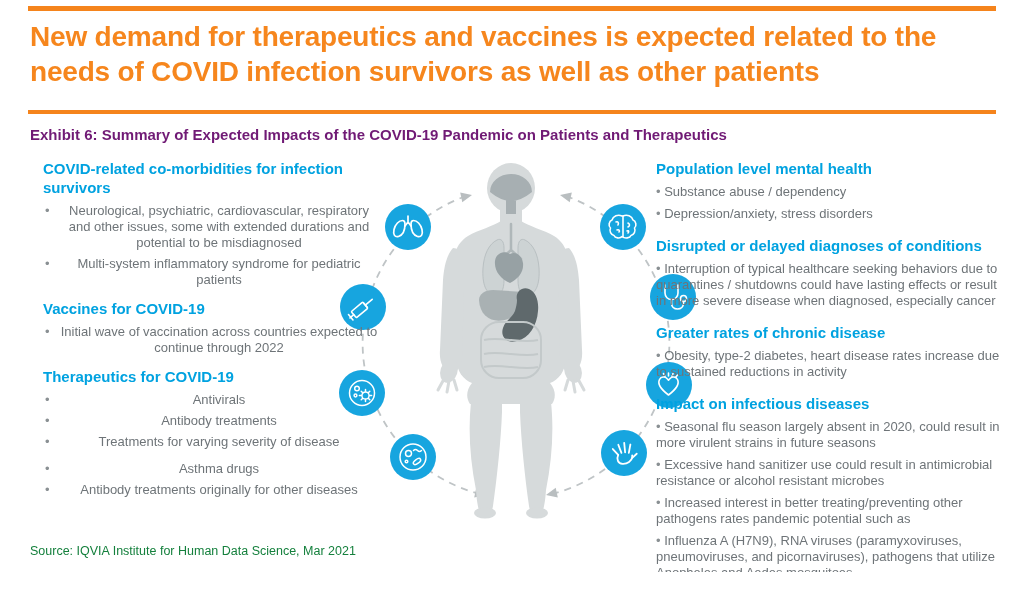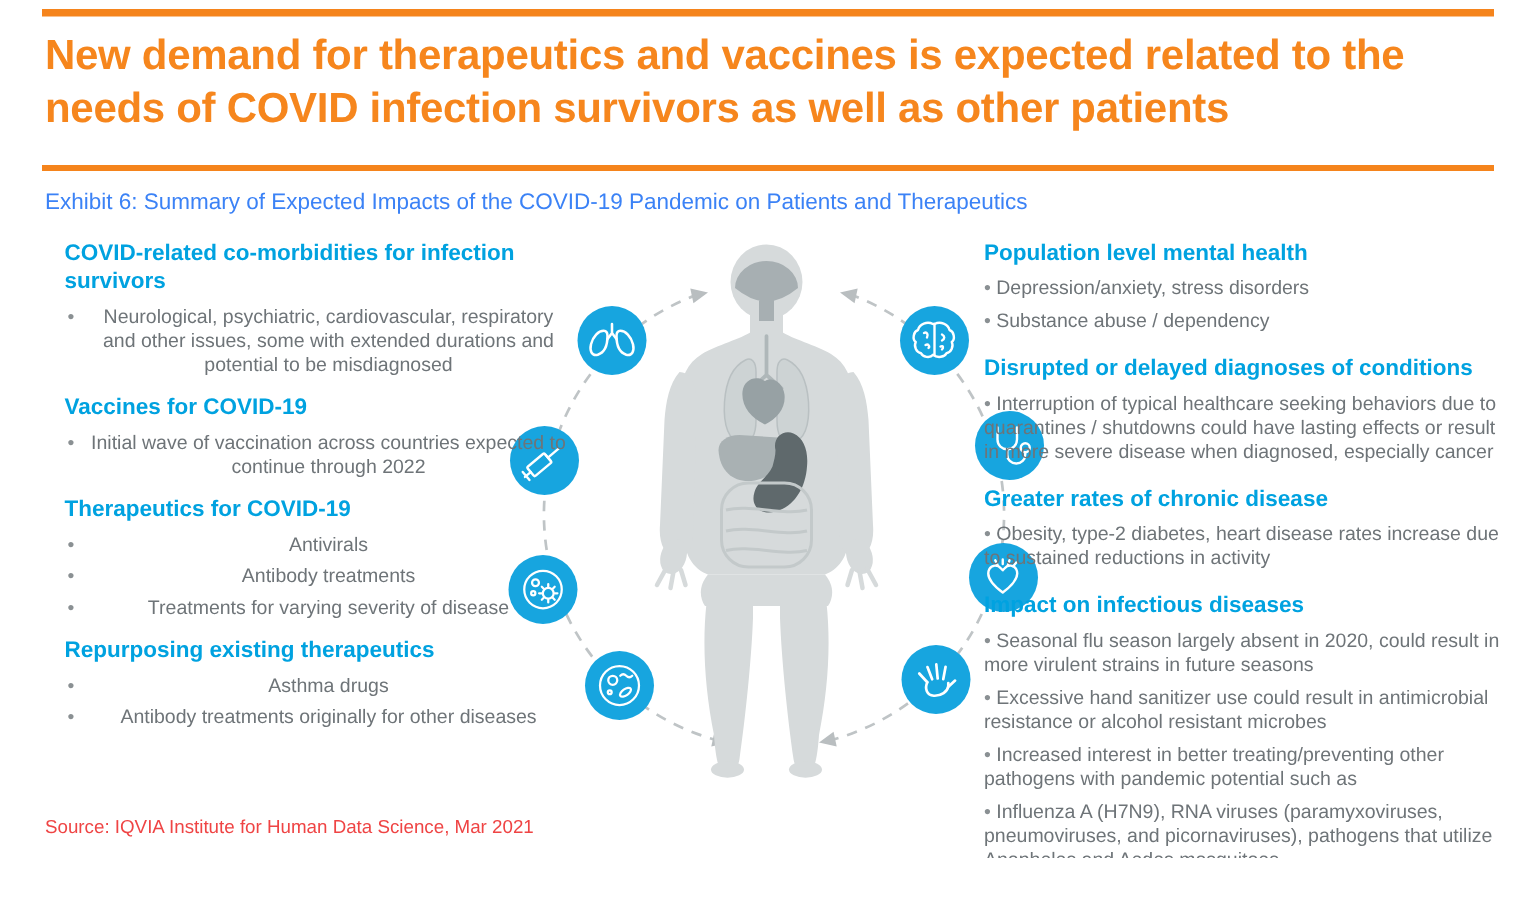--- a/index.html
+++ b/index.html
@@ -4,33 +4,33 @@
 <style>
   html,body{margin:0;padding:0;background:#fff;}
   .page{position:relative;width:1024px;height:572px;background:#ffffff;overflow:hidden;
         font-family:"Liberation Sans",sans-serif;}
   .bar{position:absolute;left:28px;width:968px;height:5px;background:#F5841C;}
   .bar-top{top:6px;}
   .bar-bottom{top:578px;}
   .title{position:absolute;left:30px;top:19px;width:958px;margin:0;
          font-size:28px;line-height:35px;font-weight:700;color:#F6861D;letter-spacing:-0.2px;}
   .rule{position:absolute;left:28px;top:110px;width:968px;height:4px;background:#F5841C;}
-  .exhibit{position:absolute;left:30px;top:126px;font-size:15px;font-weight:400;color:#3b82f6;text-align:right;}
+  .exhibit{position:absolute;left:30px;top:126px;font-size:15px;font-weight:700;color:#701a75;text-align:right;}
   .col{position:absolute;top:159px;font-size:13px;line-height:16px;color:#6E7478;}
   .col h2{font-size:15px;line-height:19px;font-weight:700;color:#00A2E0;margin:0 0 6px 0;}
   .col section{margin-bottom:11px;}
   .col ul{list-style:none;margin:0;padding:0;}
   .col-left{left:43px;width:338px;}
   .col-left li{position:relative;padding-left:14px;margin-bottom:5px;text-align:center;}
   .col-left li::before{content:"•";position:absolute;left:2px;color:#8a9093;}
   .col-right{right:16px;width:352px;text-align:left;}
   .col-right li{margin-bottom:6px;}
   .col-right li::before{content:"•\00a0 ";color:#8a9093;}
   .col-right section{margin-bottom:14px;}
-  .source{position:absolute;left:30px;top:544px;font-size:12.5px;color:#ef4444;}
+  .source{position:absolute;left:30px;top:544px;font-size:12.5px;color:#15803d;}
   .center-svg{position:absolute;left:0;top:0;pointer-events:none;}
 </style>
 </head>
 <body>
 
 <div class="page">
 
   <div class="bar bar-top"></div>
 
   <h1 class="title">New demand for therapeutics and vaccines is expected related to the needs of COVID infection survivors as well as other patients</h1>
@@ -157,71 +157,71 @@
         </g>
       </g>
     </g>
   </svg>
 
   <div class="col col-left">
     <section>
       <h2>COVID-related co-morbidities for infection survivors</h2>
       <ul>
         <li>Neurological, psychiatric, cardiovascular, respiratory and other issues, some with extended durations and potential to be misdiagnosed</li>
+        <li>Multi-system inflammatory syndrome for pediatric patients</li>
       </ul>
     </section>
     <section>
       <h2>Vaccines for COVID-19</h2>
       <ul>
         <li>Initial wave of vaccination across countries expected to continue through 2022</li>
       </ul>
     </section>
     <section>
       <h2>Therapeutics for COVID-19</h2>
       <ul>
         <li>Antivirals</li>
         <li>Antibody treatments</li>
         <li>Treatments for varying severity of disease</li>
       </ul>
     </section>
     <section>
-      <h2>Repurposing existing therapeutics</h2>
       <ul>
         <li>Asthma drugs</li>
         <li>Antibody treatments originally for other diseases</li>
       </ul>
     </section>
   </div>
 
   <div class="col col-right">
     <section>
       <h2>Population level mental health</h2>
       <ul>
+        <li>Substance abuse / dependency</li>
         <li>Depression/anxiety, stress disorders</li>
-        <li>Substance abuse / dependency</li>
       </ul>
     </section>
     <section>
       <h2>Disrupted or delayed diagnoses of conditions</h2>
       <ul>
         <li>Interruption of typical healthcare seeking behaviors due to quarantines / shutdowns could have lasting effects or result in more severe disease when diagnosed, especially cancer</li>
       </ul>
     </section>
     <section>
       <h2>Greater rates of chronic disease</h2>
       <ul>
         <li>Obesity, type-2 diabetes, heart disease rates increase due to sustained reductions in activity</li>
       </ul>
     </section>
     <section>
       <h2>Impact on infectious diseases</h2>
       <ul>
         <li>Seasonal flu season largely absent in 2020, could result in more virulent strains in future seasons</li>
         <li>Excessive hand sanitizer use could result in antimicrobial resistance or alcohol resistant microbes</li>
-        <li>Increased interest in better treating/preventing other pathogens with pandemic potential such as</li>
+        <li>Increased interest in better treating/preventing other pathogens rates pandemic potential such as</li>
         <li>Influenza A (H7N9), RNA viruses (paramyxoviruses, pneumoviruses, and picornaviruses), pathogens that utilize Anopheles and Aedes mosquitoes</li>
       </ul>
     </section>
   </div>
 
   <div class="source">Source: IQVIA Institute for Human Data Science, Mar 2021</div>
 
   <div class="bar bar-bottom"></div>
 
 </div>

